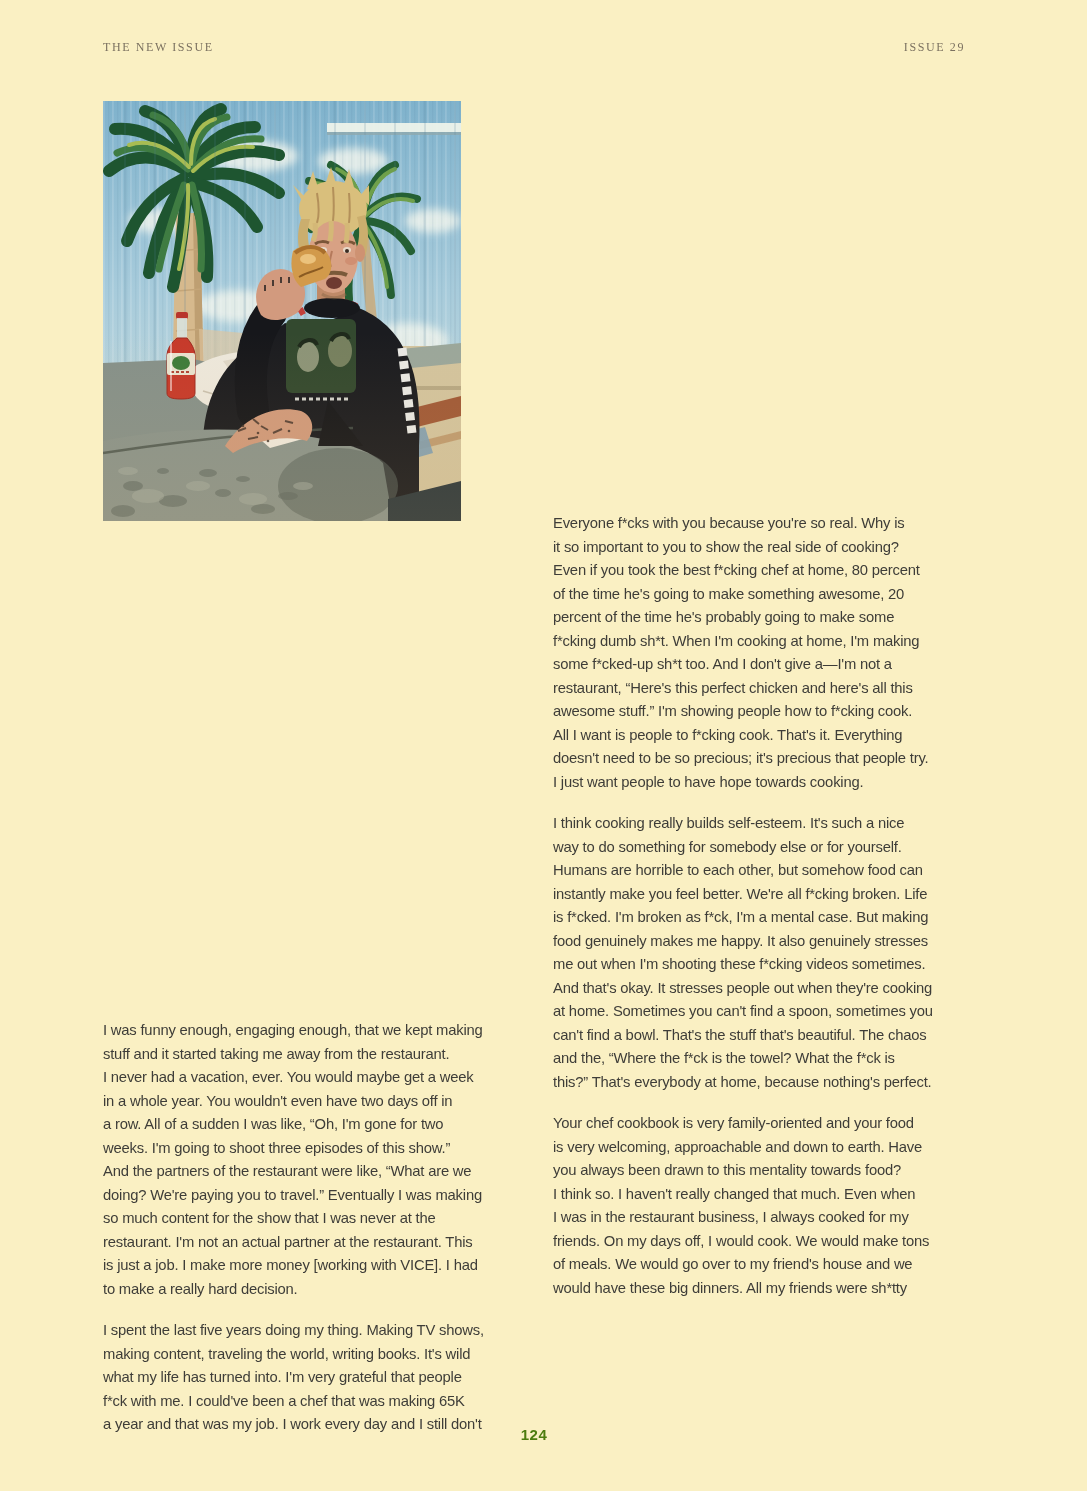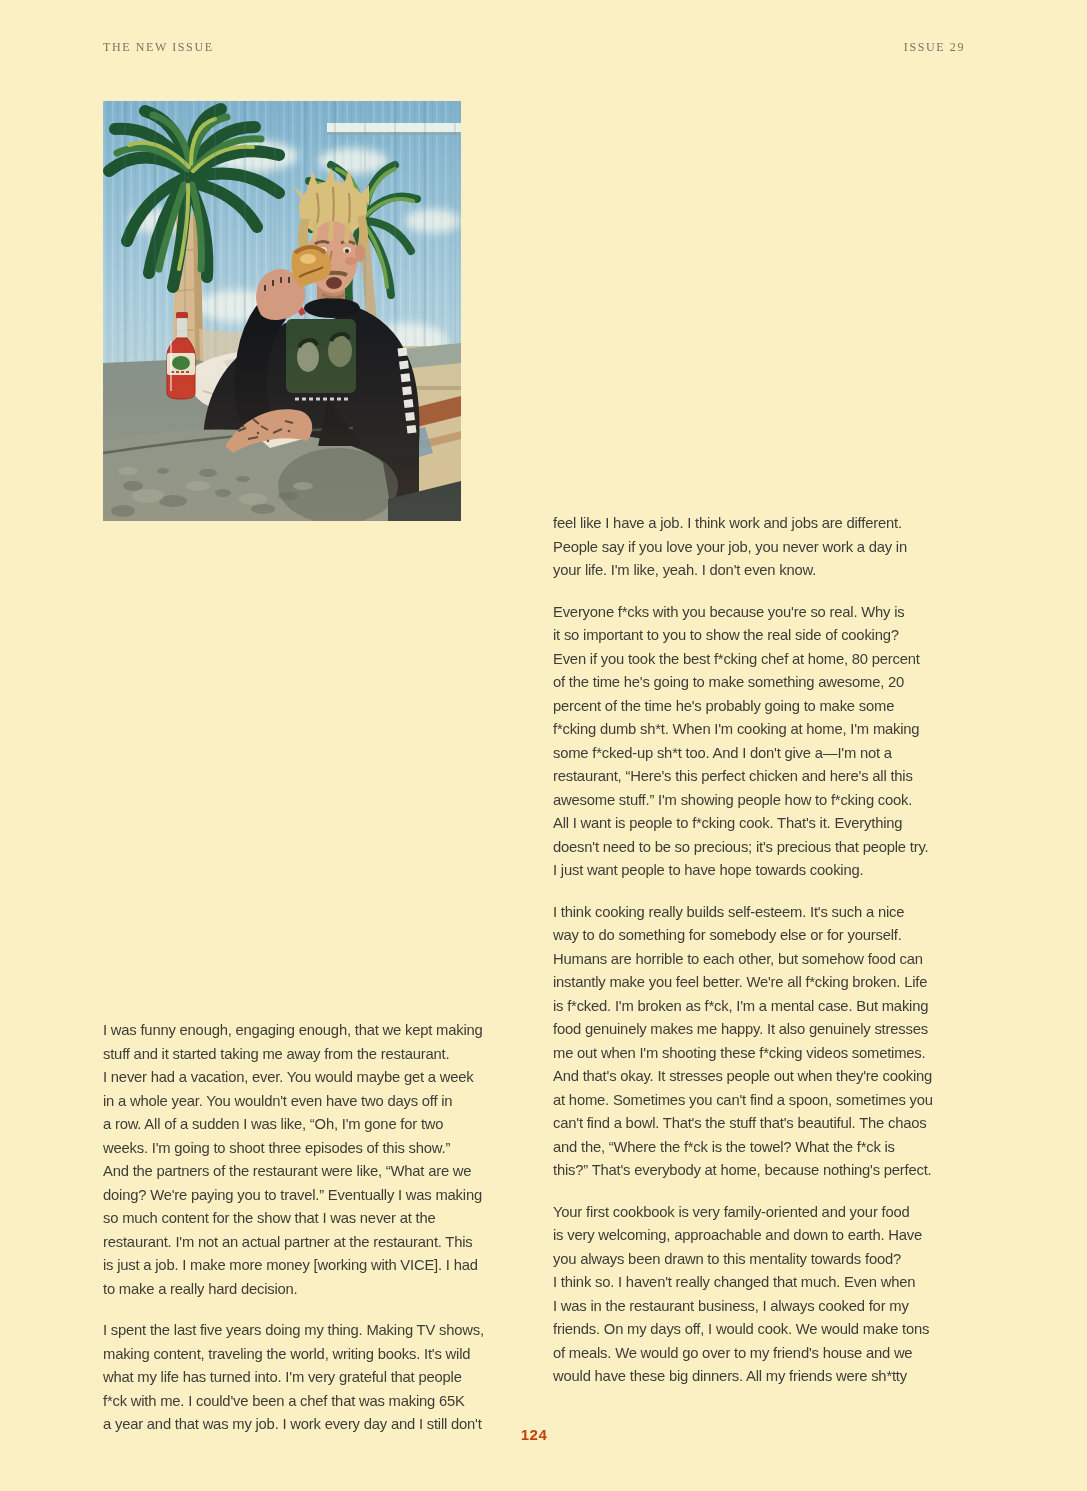--- a/index.html
+++ b/index.html
@@ -10,21 +10,21 @@
   .hdr-left{left:103px;}
   .hdr-right{right:122px;margin-left:12px;}
   .photo{position:absolute;left:103px;top:101px;width:358px;height:420px;display:block;}
   .col{position:absolute;width:430px;color:#3E3D38;}
   .col p{margin:0 0 18px 0;font-size:14.8px;line-height:23.5px;
          letter-spacing:-0.2px;white-space:pre-line;}
   .col p.q{font-weight:400;margin-bottom:0;}
   .col-left{left:103px;top:977px;margin-top:42px;}
   .col-right{left:553px;top:512px;}
   .pageno{position:absolute;top:1426px;left:103px;width:862px;text-align:center;
-          font-size:15px;font-weight:700;color:#c2410c;letter-spacing:.5px;}
+          font-size:15px;font-weight:700;color:#4d7c0f;letter-spacing:.5px;}
 </style>
 </head>
 <body>
 
 <div class="page">
 
   <div class="hdr hdr-left">THE NEW ISSUE</div>
   <div class="hdr hdr-right">ISSUE 29</div>
 
   <svg class="photo" viewBox="0 0 358 420" xmlns="http://www.w3.org/2000/svg" role="img">
@@ -313,23 +313,20 @@
 is just a job. I make more money [working with VICE]. I had
 to make a really hard decision.</p>
     <p>I spent the last five years doing my thing. Making TV shows,
 making content, traveling the world, writing books. It's wild
 what my life has turned into. I'm very grateful that people
 f*ck with me. I could've been a chef that was making 65K
 a year and that was my job. I work every day and I still don't</p>
   </div>
 
   <div class="col col-right">
-    <p>feel like I have a job. I think work and jobs are different.
-People say if you love your job, you never work a day in
-your life. I'm like, yeah. I don't even know.</p>
     <p class="q">Everyone f*cks with you because you're so real. Why is
 it so important to you to show the real side of cooking?</p>
     <p>Even if you took the best f*cking chef at home, 80 percent
 of the time he's going to make something awesome, 20
 percent of the time he's probably going to make some
 f*cking dumb sh*t. When I'm cooking at home, I'm making
 some f*cked-up sh*t too. And I don't give a—I'm not a
 restaurant, “Here's this perfect chicken and here's all this
 awesome stuff.” I'm showing people how to f*cking cook.
 All I want is people to f*cking cook. That's it. Everything
@@ -340,21 +337,21 @@
 Humans are horrible to each other, but somehow food can
 instantly make you feel better. We're all f*cking broken. Life
 is f*cked. I'm broken as f*ck, I'm a mental case. But making
 food genuinely makes me happy. It also genuinely stresses
 me out when I'm shooting these f*cking videos sometimes.
 And that's okay. It stresses people out when they're cooking
 at home. Sometimes you can't find a spoon, sometimes you
 can't find a bowl. That's the stuff that's beautiful. The chaos
 and the, “Where the f*ck is the towel? What the f*ck is
 this?” That's everybody at home, because nothing's perfect.</p>
-    <p class="q">Your first cookbook is very family-oriented and your food
+    <p class="q">Your chef cookbook is very family-oriented and your food
 is very welcoming, approachable and down to earth. Have
 you always been drawn to this mentality towards food?</p>
     <p>I think so. I haven't really changed that much. Even when
 I was in the restaurant business, I always cooked for my
 friends. On my days off, I would cook. We would make tons
 of meals. We would go over to my friend's house and we
 would have these big dinners. All my friends were sh*tty</p>
   </div>
 
   <div class="pageno">124</div>

